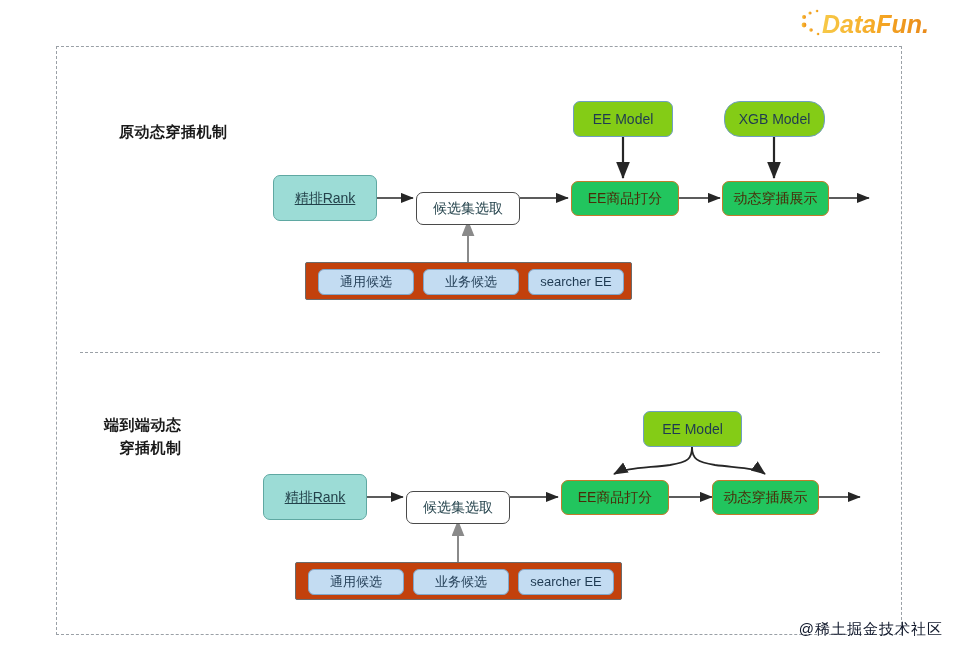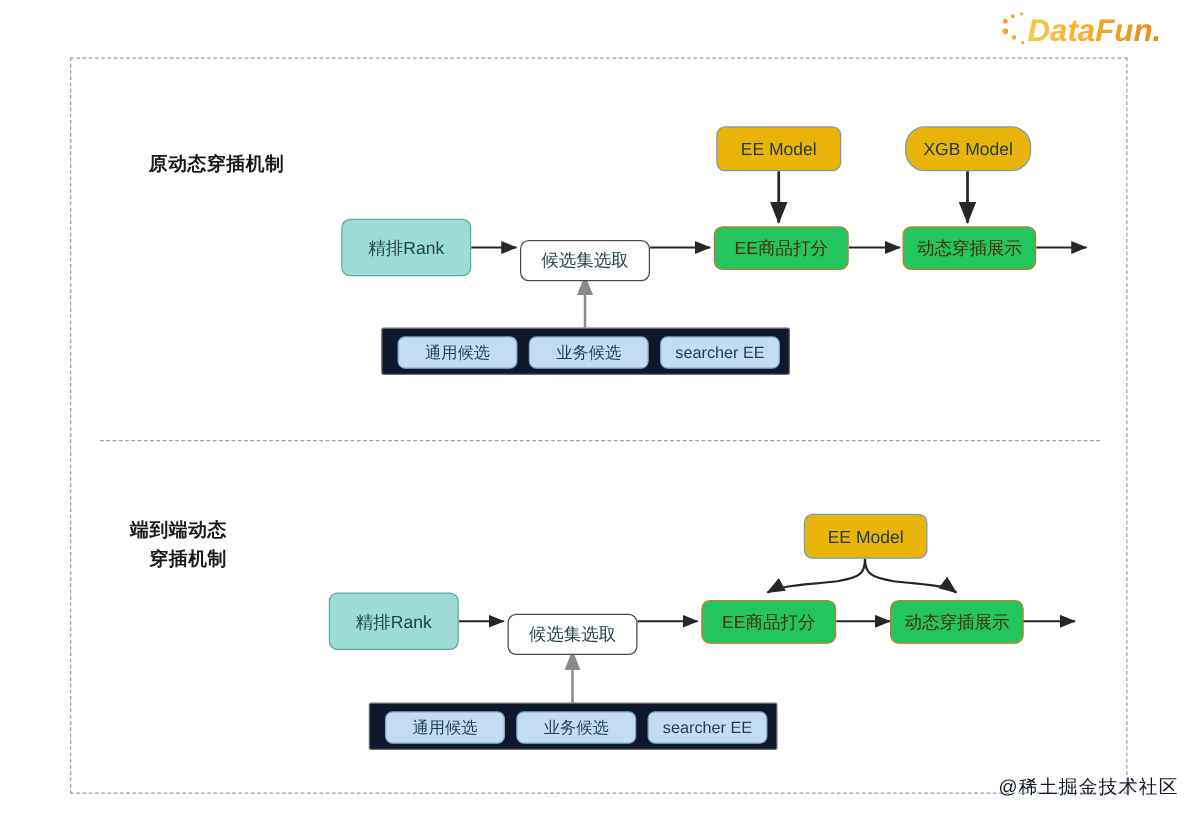--- a/index.html
+++ b/index.html
@@ -69,50 +69,51 @@
     justify-content: center;
     font-size: 14px;
     text-align: center;
     line-height: 1.2;
     white-space: nowrap;
   }
   .node.teal {
     background: #9CDCD6;
     border: 1.2px solid #5FA8A2;
     color: #23424b;
+    text-decoration: underline;
   }
   .node.white {
     background: #ffffff;
     border: 1.2px solid #4a4a4a;
     color: #23424b;
     margin-top: 10px;
   }
   .node.orange {
     background: #22c55e;
     border: 1.2px solid #C47A2C;
     color: #4a2c08;
   }
   .node.blue {
-    background: #eab308;
+    background: #84cc16;
     border: 1.2px solid #6F9EC4;
     color: #1f3a52;
   }
   .node.chip {
     background: #C3DCF2;
     border: 1.2px solid #7FA8CC;
     color: #1f3a52;
     font-size: 13px;
     border-radius: 6px;
   }
 
   
   .chip-group {
     position: absolute;
     box-sizing: border-box;
-    background: #0f172a;
+    background: #c2410c;
     border: 1.4px solid #6b6b6b;
     border-radius: 2px;
   }
 
   
   #arrow-layer {
     position: absolute;
     left: 0; top: 0;
     width: 963px;
     height: 653px;

